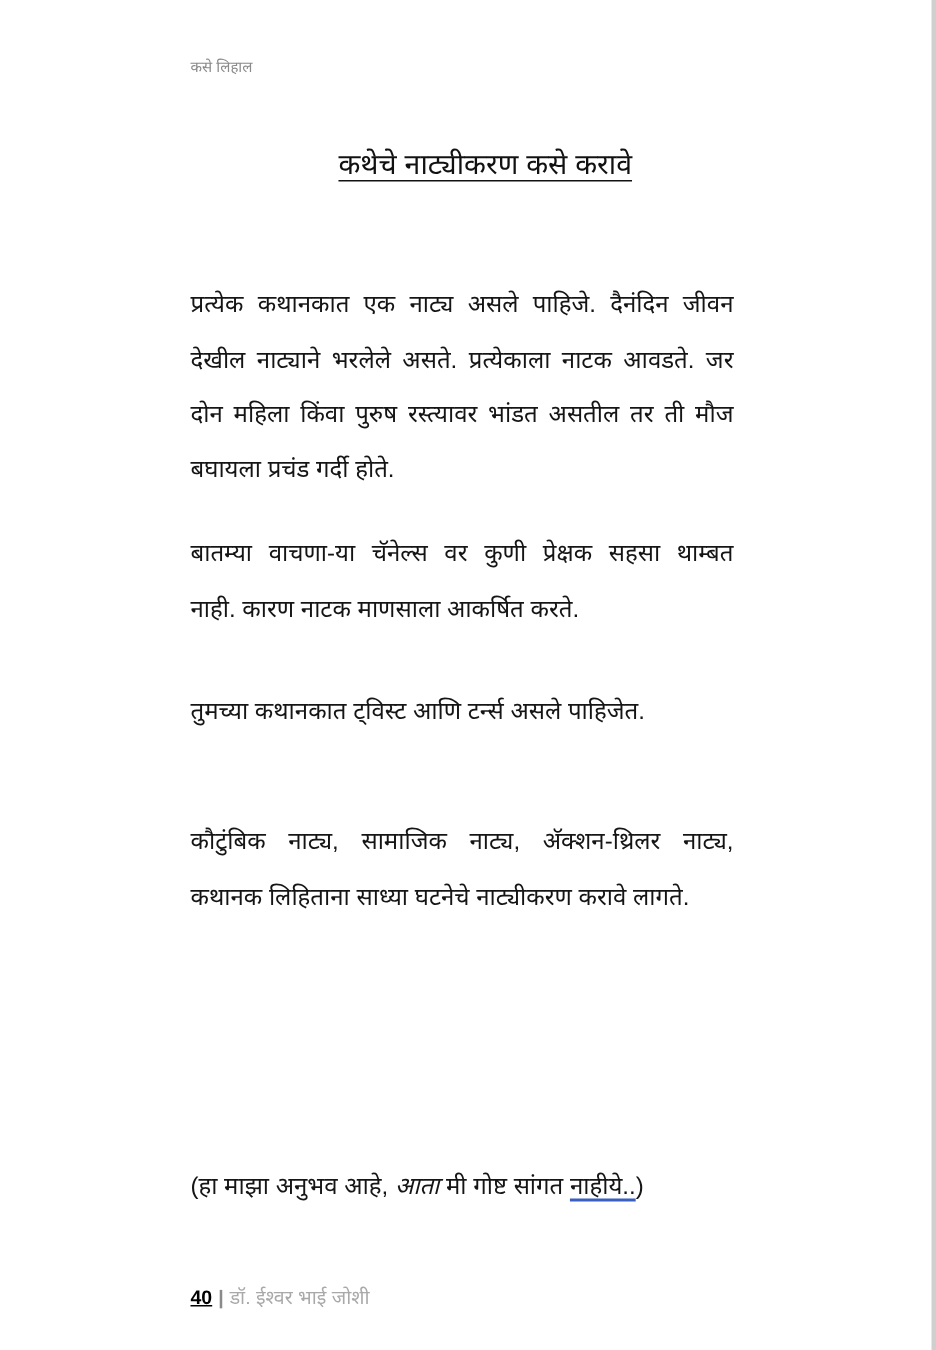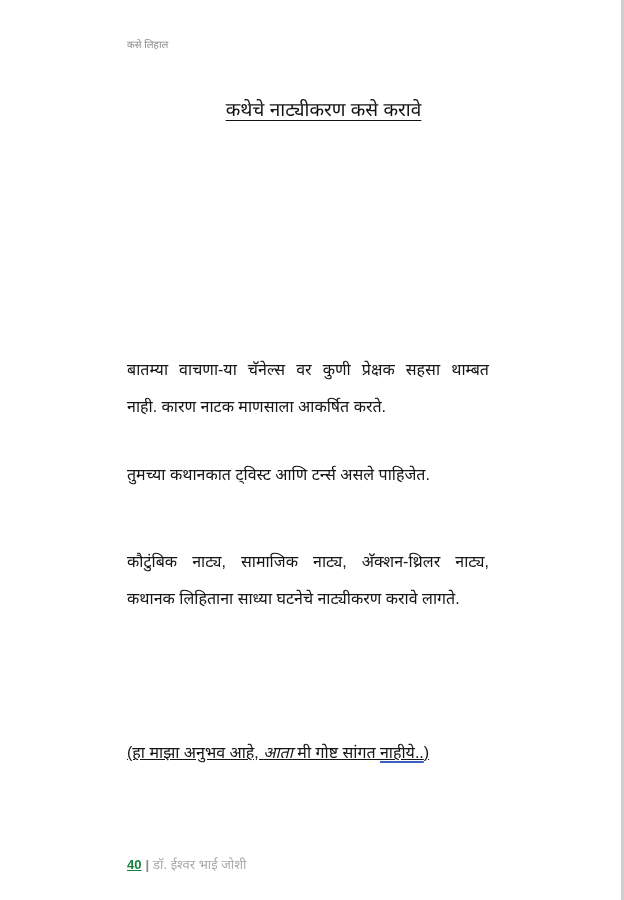--- a/index.html
+++ b/index.html
@@ -67,57 +67,63 @@
     white-space: nowrap;
   }
   .para .line.last {
     text-align-last: left;
   }
   .p1 { top: 186px; }
   .p2 { top: 352px; }
   .p3 { top: 457px; }
   .p4 { top: 544px; }
   .p5 { top: 677px; }
-  .p6 { top: 735px; text-decoration: underline; }
+  .p6 { top: 774px; }
   .ital { font-style: italic; }
   .link-underline {
     text-decoration: underline;
     text-decoration-color: #3b5fc0;
     text-underline-offset: 3px;
     text-decoration-thickness: 2px;
   }
   .footer {
     position: absolute;
     left: 127px;
     top: 855px;
     font-size: 13px;
     color: #a9a9a9;
   }
   .footer .pg {
     font-weight: bold;
-    color: #15803d;
+    color: #000000;
     text-decoration: underline;
   }
   .footer .sep {
     font-weight: bold;
     color: #8a8a8a;
     margin: 0 4px;
   }
 </style>
 </head>
 <body>
 
 <div class="page">
 
   <div class="running-header">कसे लिहाल</div>
 
   <div class="title">
     <span>कथेचे नाट्यीकरण कसे करावे</span>
   </div>
 
+  <div class="para p1">
+    <span class="line">प्रत्येक कथानकात एक नाट्य असले पाहिजे. दैनंदिन जीवन</span>
+    <span class="line">देखील नाट्याने भरलेले असते. प्रत्येकाला नाटक आवडते. जर</span>
+    <span class="line">दोन महिला किंवा पुरुष रस्त्यावर भांडत असतील तर ती मौज</span>
+    <span class="line last">बघायला प्रचंड गर्दी होते.</span>
+  </div>
 
   <div class="para p2">
     <span class="line">बातम्या वाचणा-या चॅनेल्स वर कुणी प्रेक्षक सहसा थाम्बत</span>
     <span class="line last">नाही. कारण नाटक माणसाला आकर्षित करते.</span>
   </div>
 
   <div class="para p3">
     <span class="line last">तुमच्या कथानकात ट्विस्ट आणि टर्न्स असले पाहिजेत.</span>
   </div>
 

